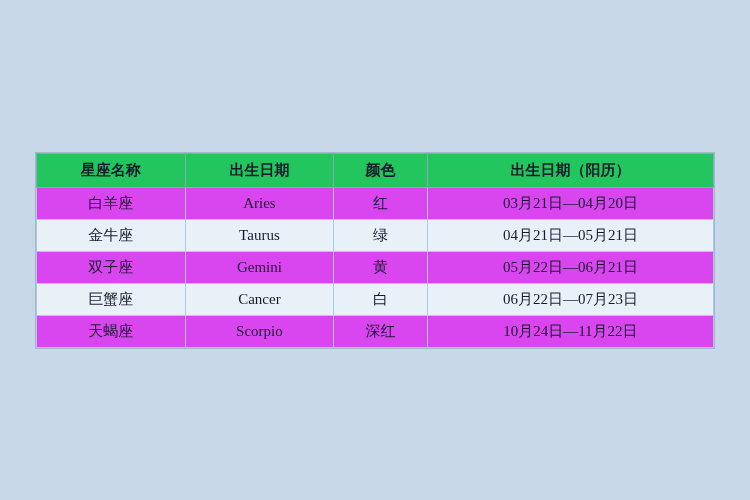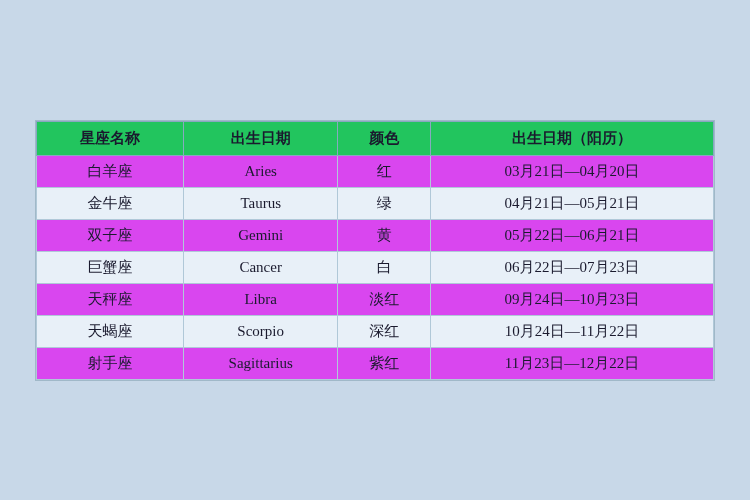--- a/index.html
+++ b/index.html
@@ -83,32 +83,20 @@
           <td>黄</td>
           <td>05月22日—06月21日</td>
         </tr>
         <tr>
           <td>巨蟹座</td>
           <td>Cancer</td>
           <td>白</td>
           <td>06月22日—07月23日</td>
         </tr>
         <tr>
-          <td>天秤座</td>
-          <td>Libra</td>
-          <td>淡红</td>
-          <td>09月24日—10月23日</td>
-        </tr>
-        <tr>
           <td>天蝎座</td>
           <td>Scorpio</td>
           <td>深红</td>
           <td>10月24日—11月22日</td>
-        </tr>
-        <tr>
-          <td>射手座</td>
-          <td>Sagittarius</td>
-          <td>紫红</td>
-          <td>11月23日—12月22日</td>
         </tr>
       </tbody>
   </table>
 </div>
 
 </body></html>

